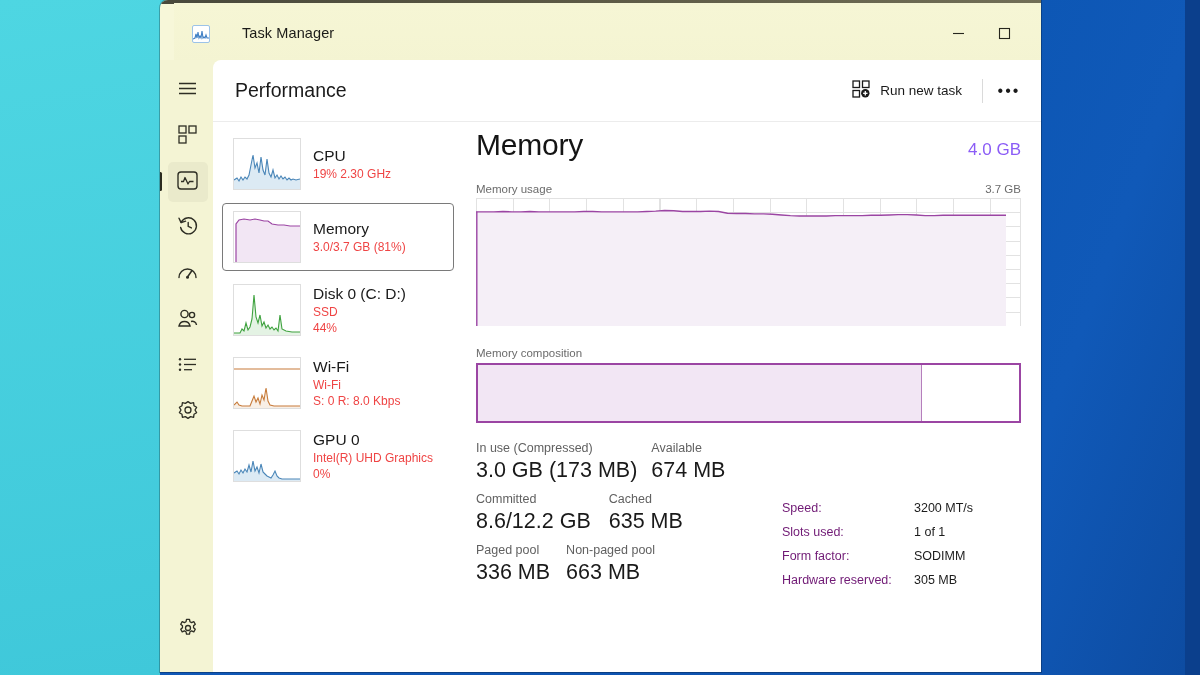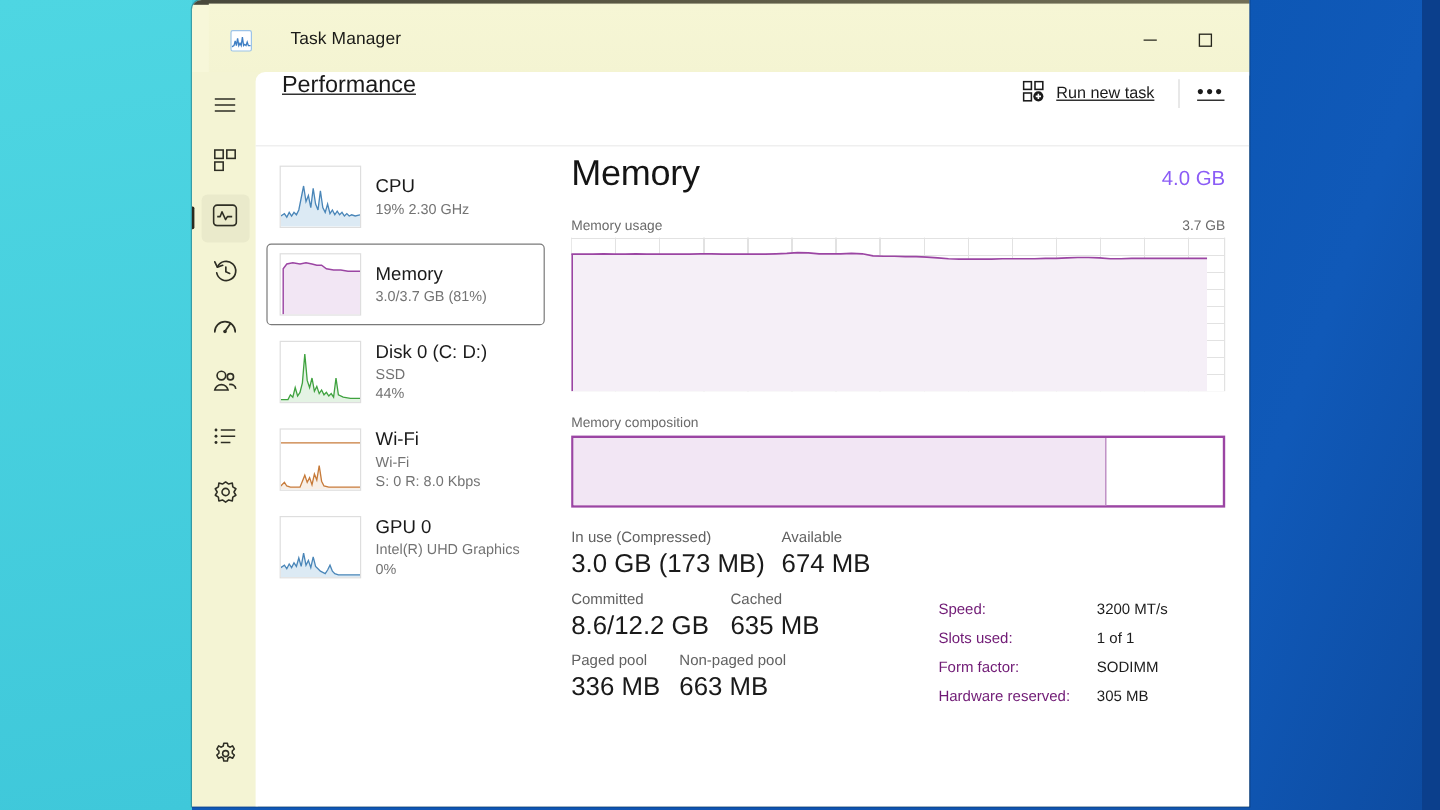--- a/index.html
+++ b/index.html
@@ -80,22 +80,22 @@
   }
   .rail-spacer { flex: 1 1 auto; }
   .rail-btn.bottom { margin-bottom: 22px; }
 
   
   .panel {
     position: absolute; left: 53px; top: 60px; width: 828px; height: 612px;
     background: #ffffff; border-top-left-radius: 8px;
   }
   .panel-head {
-    height: 62px; display: flex; align-items: flex-start;
-    padding: 0 16px 0 22px; border-bottom: 1px solid #ececec; text-decoration: underline;
+    height: 62px; display: flex; align-items: center;
+    padding: 0 16px 0 22px; border-bottom: 1px solid #ececec;
   }
   .panel-title { font-size: 19.5px; color: #1a1a1a; font-weight: 400; }
   .toolbar-right { margin-left: auto; display: flex; align-items: center; }
   .run-task {
     display: flex; align-items: center; gap: 10px;
     padding: 7px 10px; border-radius: 5px; color: #1a1a1a; font-size: 13.5px;
   }
   .tb-divider { width: 1px; height: 24px; background: #dadada; margin: 0 10px; }
   .more-btn {
     width: 32px; height: 32px; display: flex; align-items: center;
@@ -113,21 +113,21 @@
     border: 1px solid transparent; border-radius: 4px;
   }
   .dev.sel { border-color: #7a7a7a; background: #fff; }
   .thumb {
     width: 68px; height: 52px; background: #fff;
     border: 1px solid #dedede; flex: 0 0 auto; position: relative; overflow: hidden;
   }
   .thumb svg { display: block; }
   .dev-txt { min-width: 0; }
   .dev-name { font-size: 15.5px; color: #1a1a1a; line-height: 1.25; white-space: nowrap; }
-  .dev-sub { font-size: 12px; color: #737373; line-height: 1.35; white-space: nowrap; }
+  .dev-sub { font-size: 12px; color: #ef4444; line-height: 1.35; white-space: nowrap; }
 
   
   .detail { flex: 1 1 auto; padding: 6px 20px 0 6px; position: relative; }
   .detail-head { display: flex; align-items: baseline; }
   .mem-title { font-size: 30px; color: #141414; font-weight: 400; letter-spacing: -.2px; }
   .mem-total { margin-left: auto; font-size: 17px; color: #8b5cf6; }
   .axis-row { display: flex; margin-top: 21px; }
   .axis-l { font-size: 11.5px; color: #6b6b6b; }
   .axis-r { margin-left: auto; font-size: 11.5px; color: #6b6b6b; }
 

